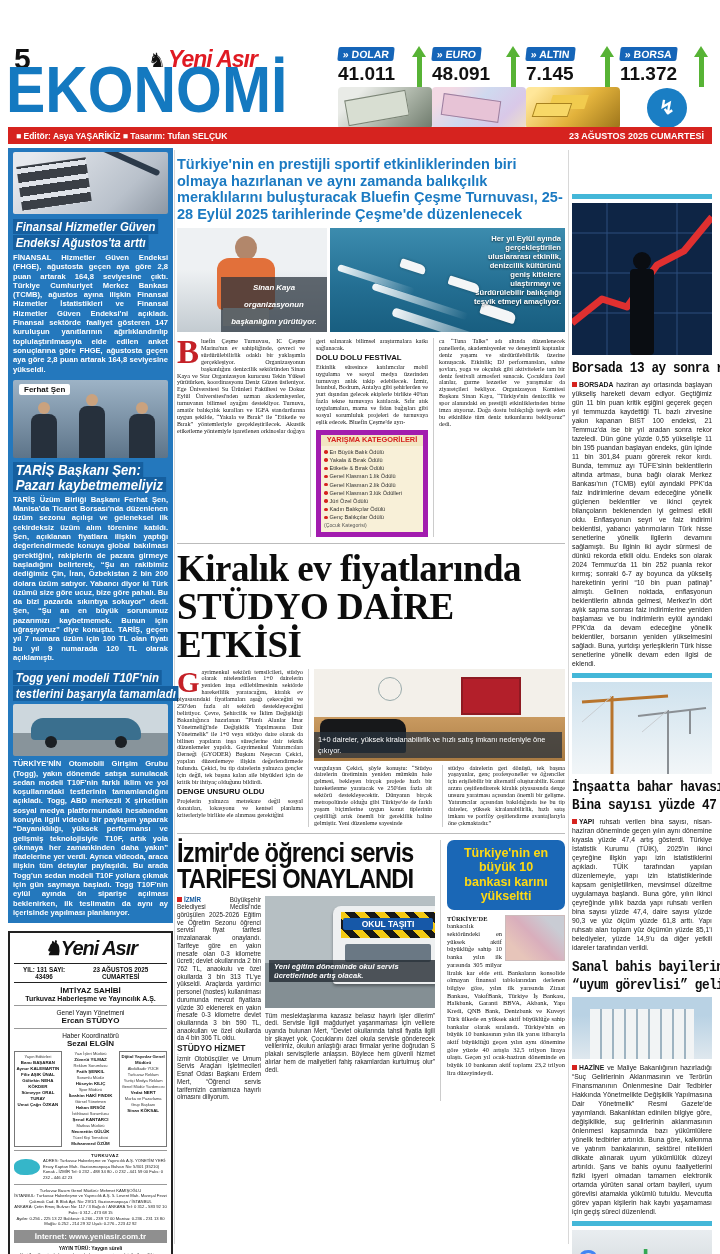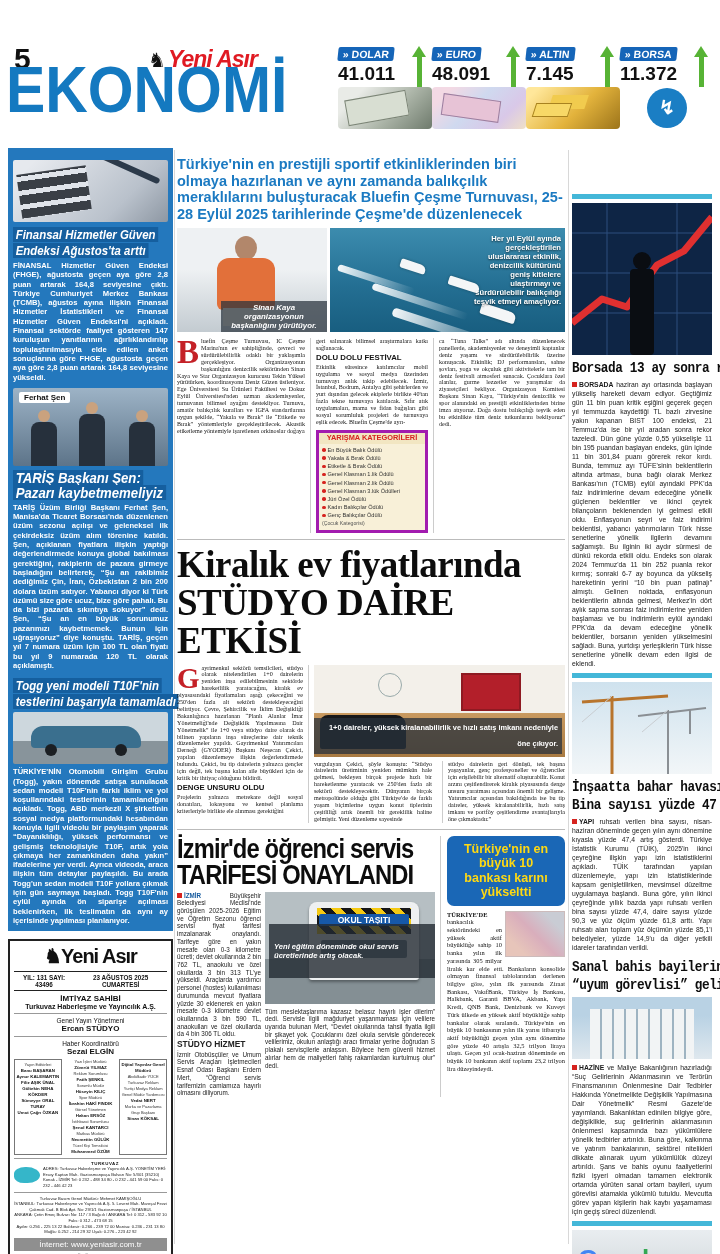--- a/index.html
+++ b/index.html
@@ -39,21 +39,21 @@
   .redbar{position:absolute;left:8px;right:8px;top:127px;height:17px;background:#d6231f;color:#fff;
           display:flex;justify-content:space-between;align-items:center;padding:0 8px;box-sizing:border-box;}
   .redbar .l{font-size:8.5px;font-weight:700;}
   .redbar .r{font-size:9px;font-weight:800;}
   
   .vrule{position:absolute;top:150px;bottom:10px;width:1px;background:#d8d8d8;}
   #leftcol{position:absolute;left:8px;top:148px;width:165px;}
   #centercol{position:absolute;left:177px;top:150px;width:388px;}
   #rightcol{position:absolute;left:572px;top:148px;width:140px;}
   
-  .lc-blue{background:#2478bd;padding:12px 5px 6px;box-sizing:border-box;}
+  .lc-blue{background:#2478bd;padding:4px 5px 6px;box-sizing:border-box;}
   .lc-h{margin:4px 0 3px;line-height:15px;}
   .lc-h span{display:inline-block;background:#155f9f;color:#fff;font-weight:800;font-style:italic;
              font-size:13px;padding:0 3px;transform:scaleX(.88);transform-origin:0 50%;white-space:nowrap;}
   .lc-body{color:#fff;font-weight:700;font-size:7.6px;line-height:9.3px;text-align:justify;}
   .lc-img{border-radius:2px;}
   .chip{position:absolute;left:6px;top:4px;background:#fff;color:#111;font-weight:800;font-size:8px;
         padding:1px 5px;border-radius:2px;text-align:center;}
   .ph{position:relative;overflow:hidden;}
   .ph-calc{height:62px;background:linear-gradient(135deg,#e6e9ee 10%,#b9c1cb 70%,#8d97a3);}
   .ph-calc .keys{position:absolute;left:6px;top:10px;width:70px;height:44px;
@@ -66,106 +66,106 @@
   .fig{position:absolute;bottom:0;width:26px;height:44px;background:#26303c;border-radius:8px 8px 0 0;}
   .fig::before{content:"";position:absolute;left:7px;top:-12px;width:12px;height:12px;border-radius:50%;background:#caa27e;}
   .ph-car{height:52px;background:linear-gradient(#cdd7dd 55%,#88949b 55%);}
   .ph-car .body{position:absolute;left:18px;top:14px;width:110px;height:22px;background:#3a6f8e;
                 border-radius:12px 16px 4px 4px;}
   .ph-car .w1,.ph-car .w2{position:absolute;top:32px;width:12px;height:12px;border-radius:50%;background:#1b1f23;}
   .ph-car .w1{left:32px}.ph-car .w2{left:102px}
   
   .mast{margin-top:8px;background:#fff;border:2px solid #222;padding:4px 4px 3px;box-sizing:border-box;
         text-align:center;}
-  .mast .mlogo{font-weight:900;font-size:20px;letter-spacing:-1px;}
+  .mast .mlogo{font-weight:900;font-style:italic;font-size:20px;letter-spacing:-1px;}
   .mast .issue{border-top:1px solid #222;border-bottom:1px solid #222;margin:3px 0;
                font-size:6.3px;font-weight:800;padding:2px 0;display:flex;justify-content:space-around;}
   .m-lab{font-size:6.5px;margin-top:2px;}
   .m-val{font-size:8px;font-weight:800;}
   .m-sep{border-top:1px solid #999;margin:3px 0;}
   .staffwrap{display:flex;gap:2px;margin-top:3px;text-align:center;}
   .staffbox{border:1px solid #777;padding:2px 1px;width:31%;font-size:4.2px;line-height:6px;}
   .staffmid{width:38%;font-size:4.2px;line-height:6px;}
   .staff-r{font-size:4px;color:#333;}
   .staff-n{font-weight:800;font-size:4.4px;}
   .tinyline{font-size:4.2px;line-height:5.6px;color:#222;text-align:center;}
   .turq{display:flex;align-items:center;gap:3px;border-top:1px solid #999;margin-top:3px;padding-top:2px;}
   .turq .blob{width:26px;height:16px;border-radius:50% 60% 55% 45%;background:#35b6c9;flex:none;}
   .turq .tq-t{font-size:4.4px;font-weight:800;letter-spacing:.5px;}
-  .netbar{background:#8f8f8f;color:#fff;font-weight:400;font-size:8px;padding:2px 3px;margin-top:3px;}
+  .netbar{background:#8f8f8f;color:#fff;font-weight:700;font-size:8px;padding:2px 3px;margin-top:3px;}
   .yayin{font-size:5px;font-weight:800;margin-top:2px;}
   .fine{font-size:4.2px;line-height:5.4px;color:#333;margin-top:1px;}
   
   .main-h{margin:0 0 4px;}
   .main-h span{display:inline-block;font-size:56px;font-weight:900;letter-spacing:-2px;line-height:56px;
                transform:scaleX(.72);transform-origin:0 0;white-space:nowrap;color:#0d0d0d;}
   .subhead{color:#1b7ac2;font-weight:700;font-size:14.5px;line-height:16.5px;margin:6px 0 6px;}
   .imgrow{display:flex;gap:3px;height:104px;}
   .ph-sinan{width:150px;background:linear-gradient(#eef1f3 40%,#c3cbd1);flex:none;}
   .sinan-head{position:absolute;left:58px;top:8px;width:22px;height:24px;border-radius:50%;background:#b2876b;}
   .sinan-body{position:absolute;left:40px;top:30px;width:58px;height:52px;border-radius:12px 12px 6px 6px;
               background:#e2703a;}
   .sinan-shorts{position:absolute;left:46px;top:80px;width:46px;height:18px;background:#e8e4da;}
   .sinan-cap{position:absolute;left:0;right:0;bottom:0;background:rgba(40,50,60,.72);color:#fff;
-             font-weight:800;font-style:italic;font-size:7.8px;line-height:9px;text-align:center;padding:2px 4px;margin-left:44px;}
+             font-weight:800;font-style:italic;font-size:7.8px;line-height:17px;text-align:center;padding:2px 4px;margin-left:44px;}
   .ph-boats{flex:1;background:linear-gradient(180deg,#3c8cae 0%,#246f93 55%,#185e80 100%);}
   .wake{position:absolute;background:linear-gradient(90deg,rgba(255,255,255,.95),rgba(255,255,255,0));
         height:7px;border-radius:4px;transform:rotate(18deg);}
   .boat{position:absolute;width:26px;height:9px;background:#f4f6f7;border-radius:2px 6px 2px 2px;
         transform:rotate(18deg);box-shadow:0 0 3px rgba(0,0,0,.3);}
   .boat-cap{position:absolute;right:4px;top:6px;width:88px;color:#fff;font-weight:800;font-size:7.6px;
             line-height:9px;text-align:right;text-shadow:0 1px 2px rgba(0,0,0,.65);}
   .bodyrow{display:flex;margin-top:6px;}
   .bcol{font-family:"Liberation Serif",serif;font-size:6.1px;line-height:6.9px;text-align:justify;color:#141414;}
   .bcol + .bcol{border-left:1px solid #ccc;margin-left:5px;padding-left:5px;}
   .c1{width:128px;}.c2{width:112px;}.c3{flex:1;}
   .dropcap{float:left;color:#c42127;font-family:"Liberation Serif",serif;font-weight:700;
            font-size:33px;line-height:27px;margin:1px 2px 0 0;}
   .minih{font-family:"Liberation Sans",sans-serif;font-weight:800;font-size:7.8px;margin:3px 0 2px;}
-  .catbox{background:#f8f0d8;border:3px solid #a21caf;margin-top:4px;padding:0 0 3px;}
+  .catbox{background:#f8f0d8;border:5px solid #a21caf;margin-top:4px;padding:0 0 3px;}
   .catbox .cth{background:#f2e6c2;color:#d6231f;font-weight:800;font-size:7.4px;text-align:center;
                padding:2px 0;font-family:"Liberation Sans",sans-serif;}
   .catbox ul{list-style:none;margin:2px 0 0;padding:0 3px;}
   .catbox li{font-family:"Liberation Sans",sans-serif;font-size:5.6px;line-height:8.2px;color:#333;
              display:flex;align-items:center;gap:2px;}
   .catbox li .dot{width:3.5px;height:3.5px;border-radius:50%;background:#d6231f;flex:none;}
   .catfoot{font-size:5.2px;color:#555;padding:0 3px;font-family:"Liberation Sans",sans-serif;}
   .hr{border-top:1px solid #bbb;margin:6px 0;}
   .studio-h div{font-family:"Liberation Serif",serif;font-weight:700;font-size:37px;line-height:38px;
                 letter-spacing:-.5px;color:#0d0d0d;}
   .studio-body{display:flex;margin-top:5px;}
   .st-c1{width:126px;}
   .st-right{flex:1;margin-left:5px;border-left:1px solid #ccc;padding-left:5px;}
   .ph-apart{height:92px;background:linear-gradient(#f3f0ea 52%,#c99a60 52%,#a97b43 100%);}
   .sofa{position:absolute;left:6px;bottom:8px;width:86px;height:34px;background:#17181a;border-radius:8px 10px 2px 2px;}
   .cabinet{position:absolute;right:44px;top:8px;width:56px;height:34px;background:#b31f2a;border:2px solid #8e1a22;}
   .clock{position:absolute;left:64px;top:8px;width:22px;height:22px;border-radius:50%;border:1px solid #9aa;}
-  .apart-cap{position:absolute;right:3px;bottom:3px;background:rgba(40,50,60,.75);color:#fff;font-weight:700;
-             font-size:7.4px;line-height:16px;text-align:right;padding:2px 4px;}
+  .apart-cap{position:absolute;right:3px;bottom:3px;background:rgba(40,50,60,.75);color:#fff;font-weight:400;
+             font-size:7.4px;line-height:11px;padding:2px 4px;}
   .st-subcols{display:flex;margin-top:4px;}
   .st-subcols .bcol{width:50%;box-sizing:border-box;}
   
   .bottomrow{display:flex;margin-top:5px;}
   .servis{width:258px;flex:none;}
   .servis-h span{display:inline-block;font-size:27px;font-weight:900;letter-spacing:-1px;line-height:26px;
                  transform:scaleX(.88);transform-origin:0 0;white-space:nowrap;color:#0d0d0d;}
   .servis-flex{display:flex;gap:4px;margin-top:4px;}
   .sv-c1{width:84px;flex:none;font-size:6.3px;line-height:7.7px;text-align:justify;color:#222;}
   .sv-lead{color:#155a9e;font-weight:800;}
   .redsq{display:inline-block;width:5px;height:5px;background:#d6231f;margin-right:2px;}
   .ph-van{flex:1;height:112px;background:linear-gradient(#b6bfc3 60%,#848f94 60%);}
-  .van{position:absolute;left:44px;top:10px;width:110px;height:78px;background:#eef0f1;border-radius:8px 8px 3px 3px;
+  .van{position:absolute;left:68px;top:10px;width:110px;height:78px;background:#eef0f1;border-radius:8px 8px 3px 3px;
        box-shadow:0 2px 3px rgba(0,0,0,.35);}
   .van .chev{position:absolute;left:8px;top:6px;right:8px;height:26px;
        background:repeating-linear-gradient(45deg,#f4c913 0 7px,#17181a 7px 14px);}
   .van .okul{position:absolute;left:10px;top:12px;right:10px;background:#1658a8;color:#fff;font-weight:800;
        font-size:8.5px;text-align:center;padding:1px 0;border-radius:2px;}
   .van .glass{position:absolute;left:12px;top:38px;right:12px;height:18px;background:#6a7884;border-radius:2px;}
   .van-cap{position:absolute;left:4px;bottom:26px;background:rgba(35,42,50,.8);color:#fff;font-weight:800;
-           font-style:italic;font-size:7.6px;line-height:9px;padding:18px 5px;}
+           font-style:italic;font-size:7.6px;line-height:9px;padding:2px 5px;}
   .sv-c2{font-size:6.3px;line-height:7.7px;text-align:justify;color:#222;}
   .bank{flex:1;margin-left:5px;border-left:1px solid #ccc;padding-left:6px;}
   .bankbox{background:#1a67b6;border-radius:7px;color:#ffd912;font-weight:800;font-size:12.5px;
            line-height:14.5px;text-align:center;padding:6px 2px;}
   .bank-body{margin-top:5px;font-family:"Liberation Serif",serif;font-size:6.4px;line-height:7.7px;
              text-align:justify;color:#141414;}
   .ph-money{float:right;width:58px;height:44px;margin:0 0 2px 3px;
             background:linear-gradient(45deg,#e7c5ba 20%,#d9aebc 50%,#c9ccd4 80%);border:1px solid #cbb;}
   
   .teal{height:5px;background:#44b7d8;margin:4px 0;}
@@ -238,20 +238,24 @@
           <div class="head"></div>
           <div class="stem"></div>
         </div>
       <div class="tkr-icon icon-borsa ph">
           <div class="circ"></div>
           <div class="zz">↯</div>
         </div>
     </div>
   </div>
 
+  <div class="redbar">
+    <span class="l">■ Editör: Asya YAŞARİKİZ   ■ Tasarım: Tufan SELÇUK</span>
+    <span class="r">23 AĞUSTOS 2025 CUMARTESİ</span>
+  </div>
 
   <div class="vrule" style="left:174px"></div>
   <div class="vrule" style="left:568px"></div>
 
   <div id="leftcol">
     <div class="lc-blue">
 
       <div class="ph ph-calc lc-img">
         <div class="keys"></div>
           <div class="pen"></div>

